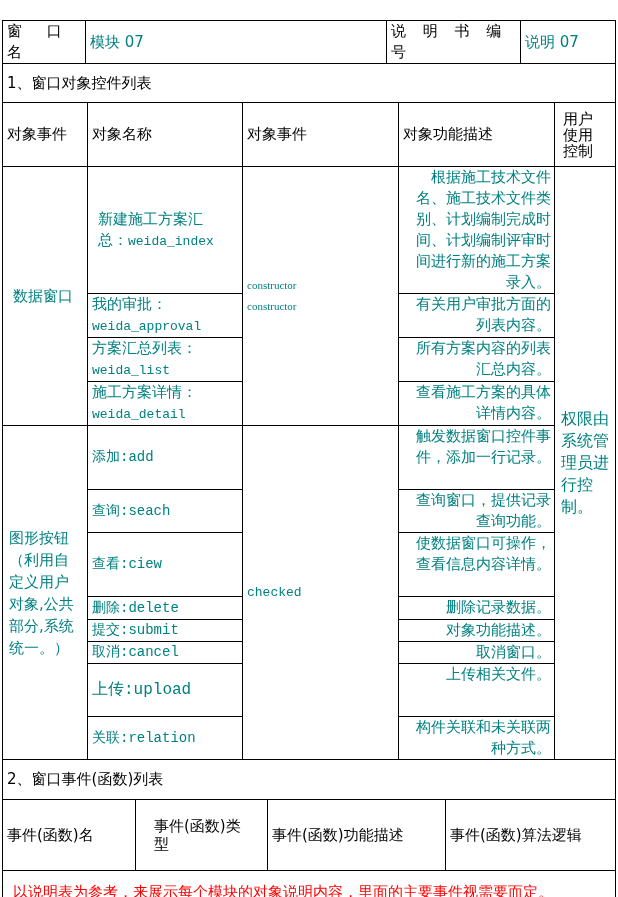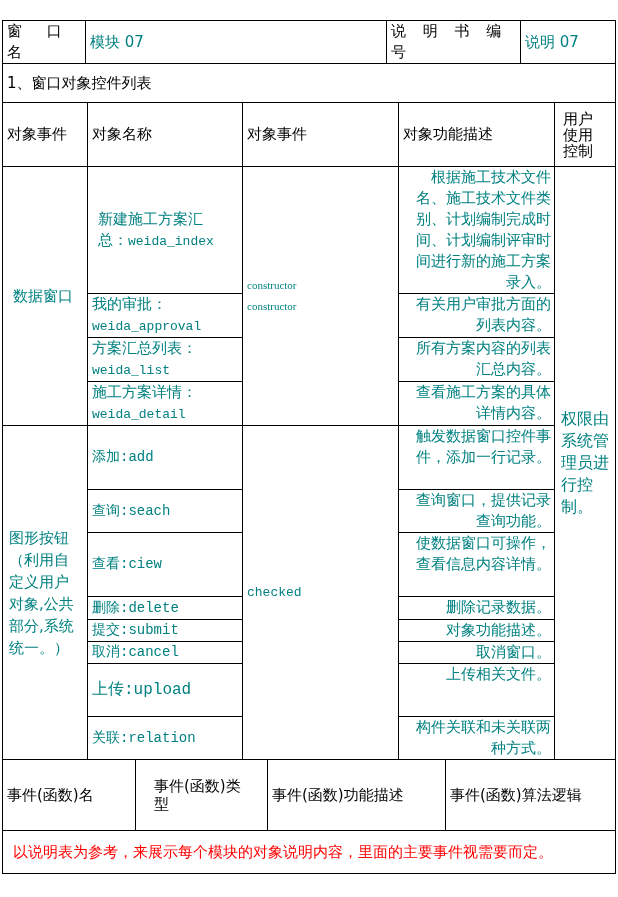--- a/index.html
+++ b/index.html
@@ -121,20 +121,23 @@
     </table>
 
   <table style="margin-top:-1px">
     <colgroup>
         <col style="width:133px">
         <col style="width:132px">
         <col style="width:178px">
         <col style="width:170px">
       </colgroup>
     <tbody>
+        <tr style="height:40px">
+      <td colspan="4">2、窗口事件(函数)列表</td>
+    </tr>
     <tr style="height:37px">
       <td class="center">事件(函数)名</td>
       <td class="center" style="line-height:18px; padding:17px 18px">事件(函数)类型</td>
       <td class="center">事件(函数)功能描述</td>
       <td class="center">事件(函数)算法逻辑</td>
     </tr>
     <tr style="height:43px">
       <td colspan="4" class="red" style="padding-left:10px">以说明表为参考，来展示每个模块的对象说明内容，里面的主要事件视需要而定。</td>
     </tr>
   </tbody>

